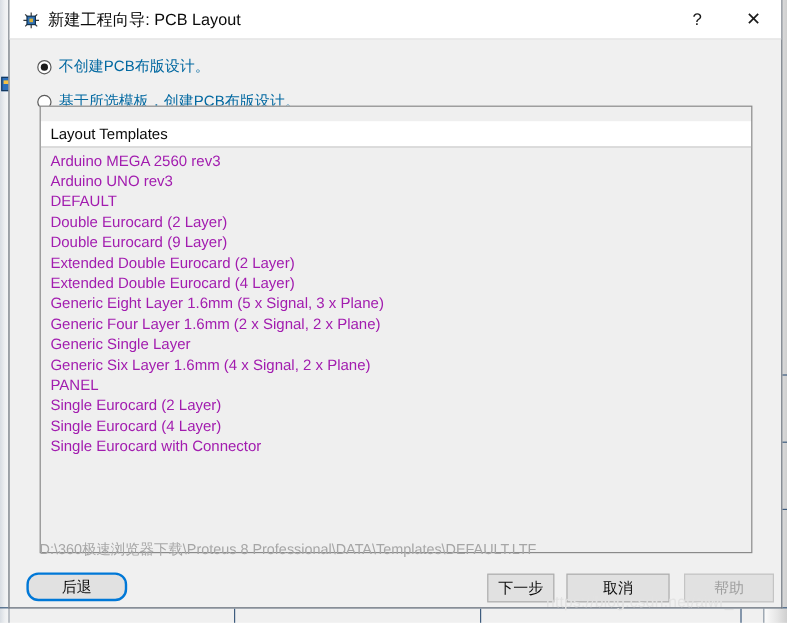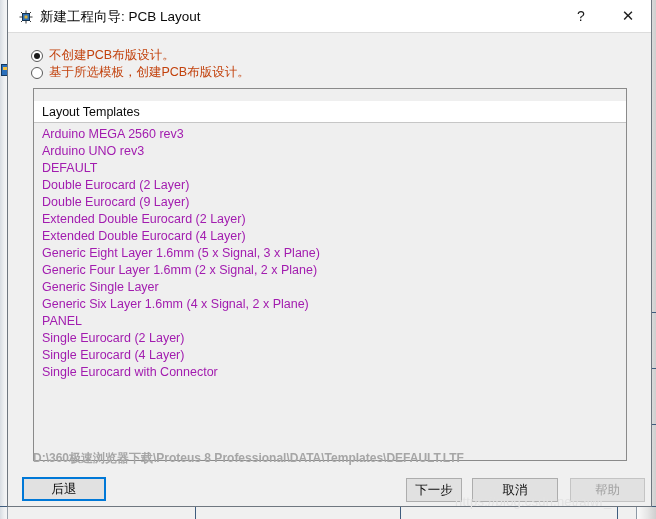--- a/index.html
+++ b/index.html
@@ -133,21 +133,21 @@
 
   
   .radio-row {
     position: absolute;
     left: 23px;
     display: flex;
     align-items: center;
     white-space: nowrap;
   }
   #radio-row-none { top: 48px; }
-  #radio-row-template { top: 65px; justify-content: space-between; }
+  #radio-row-template { top: 77px; justify-content: space-between; }
   .radio-mark {
     width: 12px; height: 12px;
     border-radius: 50%;
     border: 1px solid #5a5a5a;
     background: #ffffff;
     box-sizing: border-box;
     margin-right: 6px;
     position: relative;
     flex: 0 0 auto;
   }
@@ -155,21 +155,21 @@
     content: "";
     position: absolute;
     left: 2px; top: 2px;
     width: 6px; height: 6px;
     border-radius: 50%;
     background: #1a1a1a;
   }
   .radio-label {
     font-size: 12.5px;
     line-height: 15px;
-    color: #c2410c;
+    color: #0369a1;
   }
 
   
   #templates-listbox {
     position: absolute;
     left: 25px; top: 88px;
     width: 594px; height: 373px;
     background: #efefef;
     border: 1px solid #8a8a8a;
     box-sizing: border-box;
@@ -201,21 +201,20 @@
   }
 
   
   #template-path {
     position: absolute;
     left: 25px; top: 451px;
     font-size: 12px;
     line-height: 15px;
     color: #a6a6a6;
     white-space: nowrap;
-    font-weight: bold;
   }
 
   
   .btn {
     position: absolute;
     height: 24px;
     background: #e1e1e1;
     border: 1px solid #adadad;
     box-sizing: border-box;
     display: flex;
@@ -227,21 +226,21 @@
     user-select: none;
   }
   .btn.focused {
     border: 2px solid #0078d7;
   }
   .btn.disabled {
     color: #a0a0a0;
     background: #e1e1e1;
     border-color: #c4c4c4;
   }
-  #back-button   { left: 14px;  top: 477px; width: 84px; }
+  #back-button   { left: 14px;  top: 477px; width: 84px; border-radius: 10px; }
   #next-button   { left: 398px; top: 478px; width: 56px; }
   #cancel-button { left: 464px; top: 478px; width: 86px; }
   #help-button   { left: 562px; top: 478px; width: 75px; }
 
   
   #watermark {
     position: absolute;
     left: 447px; top: 494px;
     font-size: 13px;
     line-height: 15px;

